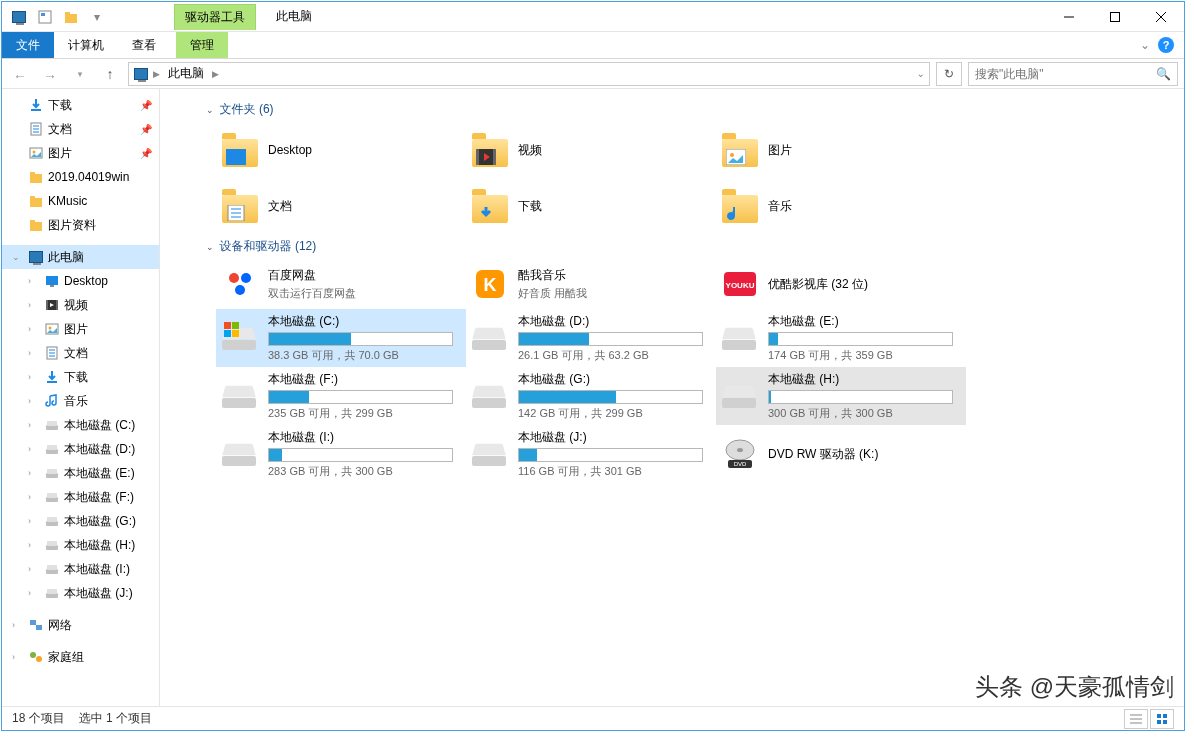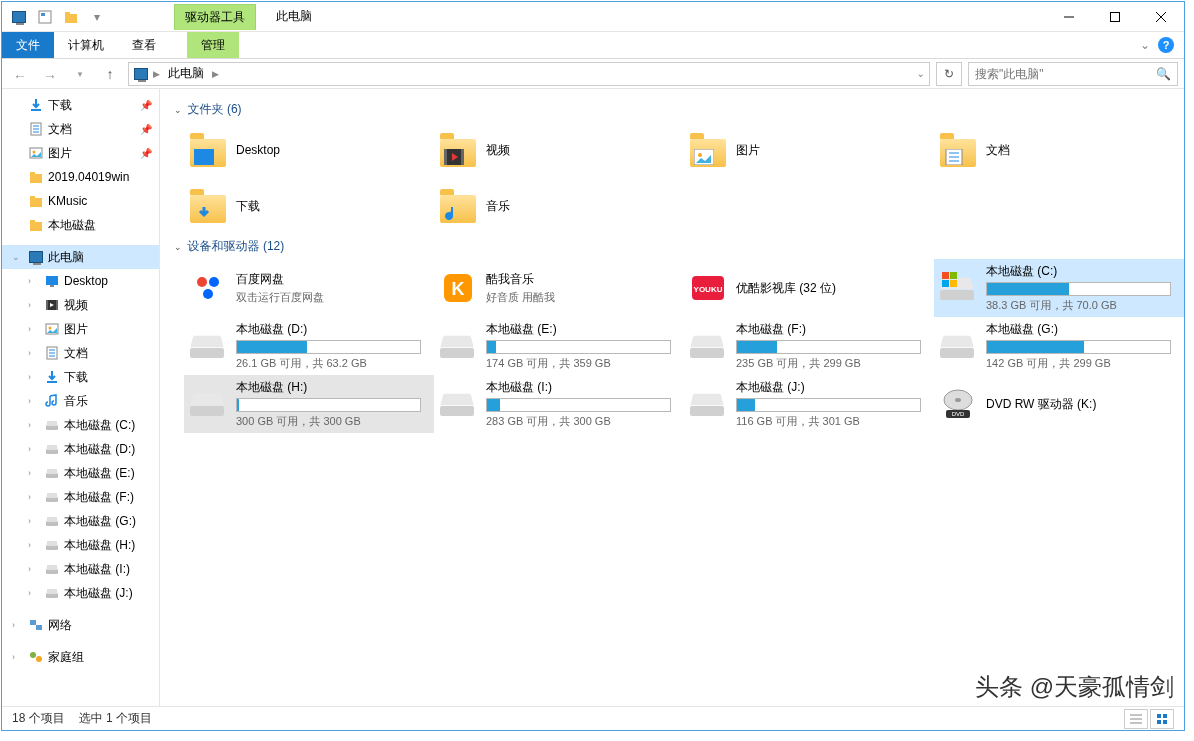--- a/index.html
+++ b/index.html
@@ -29,21 +29,21 @@
 .navbtn.enabled { color:#555; }
 .addressbar { flex: 1; height: 24px; border: 1px solid #ccc; display: flex; align-items: center; padding: 0 4px; gap:4px; }
 .addr-seg { padding: 0 4px; font-size:12px; }
 .addr-chev { color:#888; font-size:9px; }
 .refresh-box { width: 26px; height:24px; border:1px solid #ccc; display:flex; align-items:center; justify-content:center; color:#555;}
 .searchbox { width: 210px; height: 24px; border: 1px solid #ccc; display: flex; align-items: center; padding: 0 6px; color: #888; }
 .searchbox input { border:none; outline:none; flex:1; font-size:12px; color:#888;}
 .search-icon { color:#888; }
 
 
-.body { flex: 1; display: flex; overflow: hidden; }
+.body { flex: 1; display: flex; overflow: hidden; gap: 32px; }
 .nav { width: 158px; border-right: 1px solid #e5e5e5; overflow-y: auto; padding-top: 4px; position:relative; }
 .nav::-webkit-scrollbar { width:16px; }
 .nav::-webkit-scrollbar-track { background:#f0f0f0; }
 .nav::-webkit-scrollbar-thumb { background:#c0c0c0; }
 .nav-item { height: 24px; display: flex; align-items: center; padding-left: 10px; gap: 4px; font-size: 12px; white-space:nowrap; overflow:hidden; }
 .nav-item.indent1 { padding-left: 26px; }
 .nav-item.active { background: #cde8ff; }
 .nav-chev { width:12px; color:#888; font-size:9px; }
 .nav-icon { width:16px; height:16px; display:inline-flex; align-items:center; justify-content:center; }
 .pin { margin-left:auto; margin-right:6px; color:#888; font-size:10px; }
@@ -126,21 +126,21 @@
             <line x1="10" y1="0" x2="0" y2="10" stroke="#000"></line>
           </svg>
         </div>
     </div>
   </div>
 
   <div class="ribbon">
     <div class="ribbon-tab file">文件</div>
     <div class="ribbon-tab">计算机</div>
     <div class="ribbon-tab">查看</div>
-    <div class="ribbon-tab ctx" style="margin-left:17px;">管理</div>
+    <div class="ribbon-tab ctx" style="margin-left:6px;">管理</div>
     <div class="ribbon-right">
       <span style="color:#888;">⌄</span>
       <span class="help-circle">?</span>
     </div>
   </div>
 
   <div class="addrrow">
     <div class="navbtn">←</div>
     <div class="navbtn">→</div>
     <div class="navbtn" style="font-size:9px;">▾</div>
@@ -217,21 +217,21 @@
             </span>
             <span>KMusic</span>
           </div>
           <div class="nav-item indent1">
             <span class="nav-icon">
               <svg width="16" height="16">
                 <rect x="2" y="5" width="12" height="9" fill="#f7c14b"></rect>
                 <rect x="2" y="3" width="5" height="3" fill="#f7c14b"></rect>
               </svg>
             </span>
-            <span>本地磁盘</span>
+            <span>图片资料</span>
           </div>
         </div>
       <div style="height:8px;"></div>
       <div class="nav-item active">
         <span class="nav-chev">⌄</span>
         <span class="nav-icon">
             <span class="pc-icon"></span>
           </span>
         <span>此电脑</span>
       </div>

